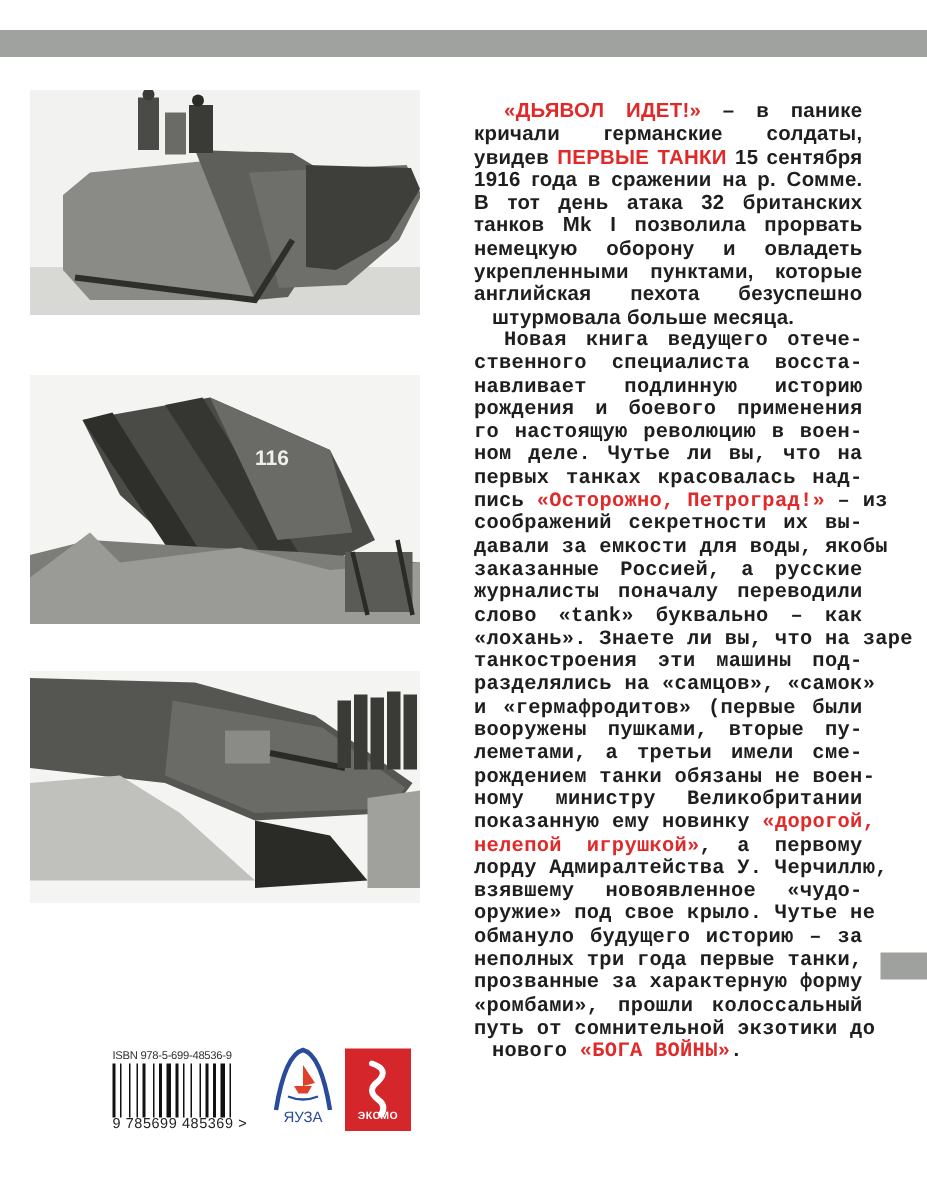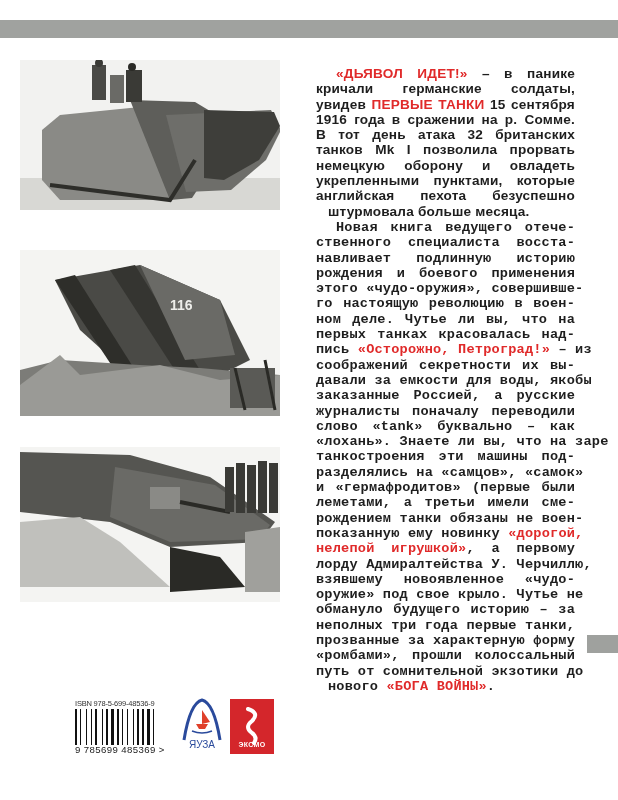--- a/index.html
+++ b/index.html
@@ -94,36 +94,37 @@
       <span class="line"><span>немецкую оборону и овладеть</span></span>
       <span class="line"><span>укрепленными пунктами, которые</span></span>
       <span class="line"><span>английская пехота безуспешно</span></span>
       <span class="line last"><span>штурмовала больше месяца.</span></span>
     </p>
   <p id="para2" style="margin-top: 1px; text-indent: 0px; font-family: Liberation Mono, monospace;">
       <span class="line" style="padding-left: 20px;"><span>Новая книга ведущего отече-</span></span>
       <span class="line"><span>ственного специалиста восста-</span></span>
       <span class="line"><span>навливает подлинную историю</span></span>
       <span class="line"><span>рождения и боевого применения</span></span>
-      <span class="line"><span>этого «чудо-оружия», совершивше-</span></span>
       <span class="line"><span>го настоящую революцию в воен-</span></span>
       <span class="line"><span>ном деле. Чутье ли вы, что на</span></span>
       <span class="line"><span>первых танках красовалась над-</span></span>
       <span class="line"><span>пись </span><span class="red">«Осторожно, Петроград!»</span><span> – из</span></span>
       <span class="line"><span>соображений секретности их вы-</span></span>
       <span class="line"><span>давали за емкости для воды, якобы</span></span>
       <span class="line"><span>заказанные Россией, а русские</span></span>
       <span class="line"><span>журналисты поначалу переводили</span></span>
       <span class="line"><span>слово «tank» буквально – как</span></span>
       <span class="line"><span>«лохань». Знаете ли вы, что на заре</span></span>
       <span class="line"><span>танкостроения эти машины под-</span></span>
       <span class="line"><span>разделялись на «самцов», «самок»</span></span>
       <span class="line"><span>и «гермафродитов» (первые были</span></span>
+      <span class="line"><span>вооружены пушками, вторые пу-</span></span>
       <span class="line"><span>леметами, а третьи имели сме-</span></span>
       <span class="line"><span>рождением танки обязаны не воен-</span></span>
+      <span class="line"><span>ному министру Великобритании</span></span>
       <span class="line"><span>показанную ему новинку </span><span class="red">«дорогой,</span></span>
       <span class="line"><span class="red">нелепой игрушкой»</span><span>, а первому</span></span>
       <span class="line"><span>лорду Адмиралтейства У. Черчиллю,</span></span>
       <span class="line"><span>взявшему новоявленное «чудо-</span></span>
       <span class="line"><span>оружие» под свое крыло. Чутье не</span></span>
       <span class="line"><span>обмануло будущего историю – за</span></span>
       <span class="line"><span>неполных три года первые танки,</span></span>
       <span class="line"><span>прозванные за характерную форму</span></span>
       <span class="line"><span>«ромбами», прошли колоссальный</span></span>
       <span class="line"><span>путь от сомнительной экзотики до</span></span>

